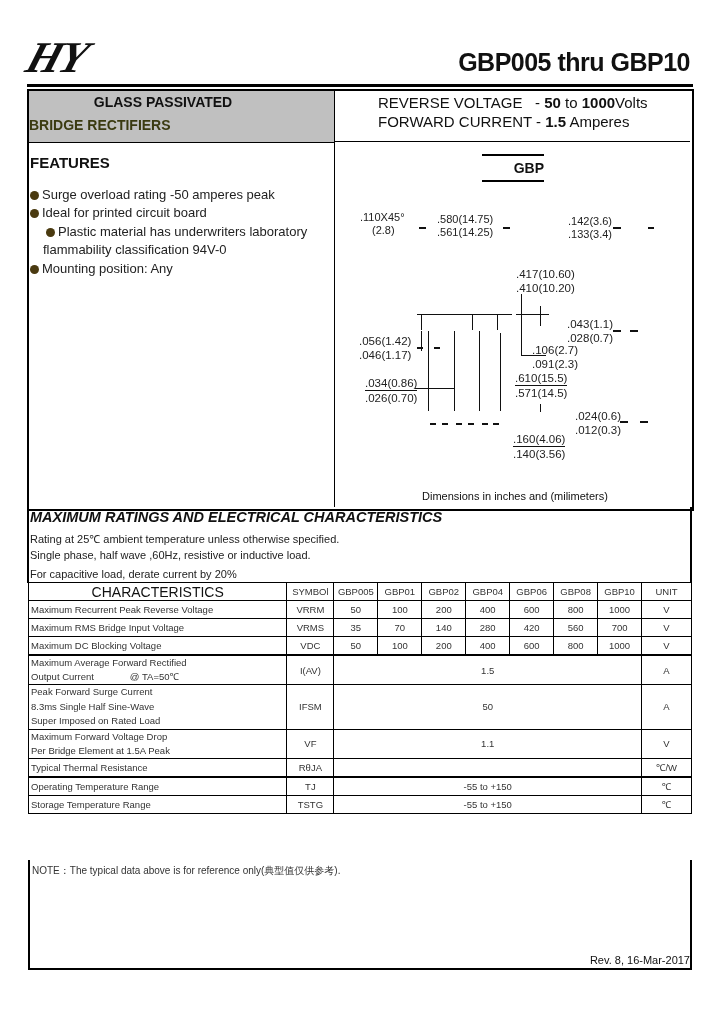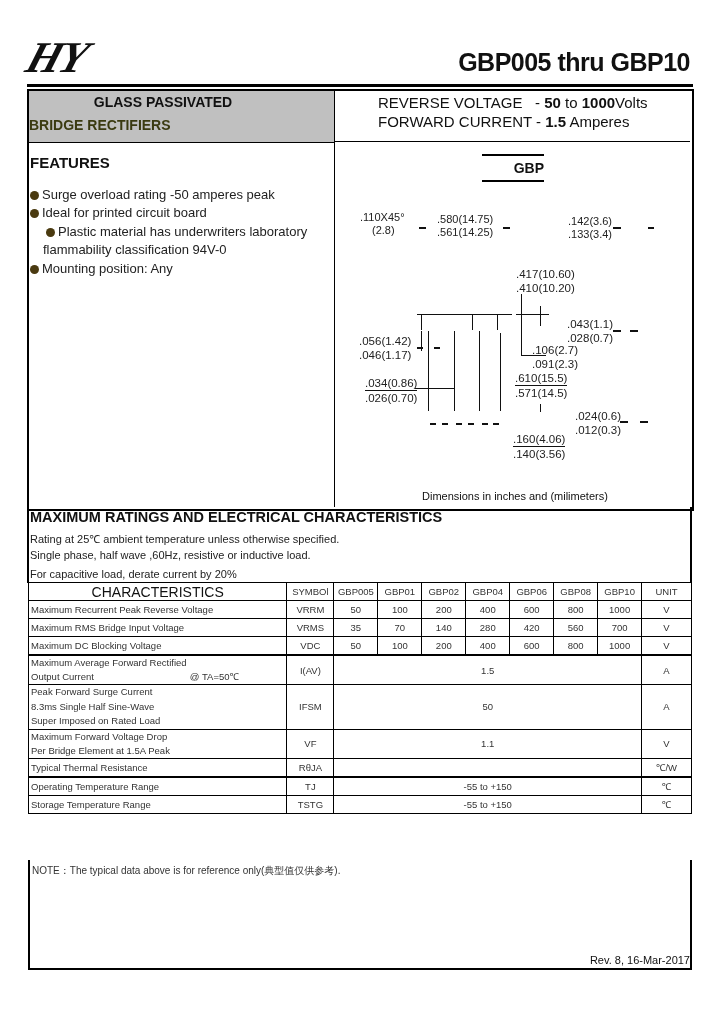--- a/index.html
+++ b/index.html
@@ -22,21 +22,21 @@
   .feat-title { left:30px; top:154px; font-weight:bold; font-size:15px; }
   .feat { left:30px; font-size:13px; color:#222;margin-top:10px; }
   .dot { display:inline-block; width:9px; height:9px; border-radius:50%; background:#4a3a10; margin-right:3px; vertical-align:-1px; }
 
   .gbp-label { left:482px; top:154px; width:62px; text-align:right; font-weight:bold; font-size:14px; border-top:2px solid #000; border-bottom:2px solid #000; padding:4px 0; }
   .dim { font-size:11px; color:#222; line-height:13px; }
   .dim-caption { left:422px; top:490px; font-size:11px; }
 
   .ln { position:absolute; background:#111; }
 
-  .mr-title { left:30px; top:509px; font-weight:bold; font-size:14.5px; }
+  .mr-title { left:30px; top:509px; font-weight:bold; font-size:14.5px;font-style:italic; }
   .note-line { left:30px; font-size:11px; color:#222; }
 
   table.spec { position:absolute; left:28px; top:582px; width:664px; border-collapse:collapse; font-size:9.5px; color:#333; }
   table.spec td { border:1px solid #000; padding:0 2px; height:17px; text-align:center; }
   table.spec td.desc { text-align:left; padding-left:2px; }
   table.spec tr.hdr td { font-size:9.5px; }
   table.spec tr.hdr td.desc { text-align:center; font-size:14px; color:#111; }
   table.spec tr.thick td { border-top:2px solid #000; }
   .note-row { left:28px; top:860px; width:660px; height:108px; border:2px solid #000; border-top:none; }
   .note-text { left:32px; top:864px; font-size:10px; color:#333; }
@@ -220,21 +220,21 @@
     <td>200</td>
     <td>400</td>
     <td>600</td>
     <td>800</td>
     <td>1000</td>
     <td>V</td>
   </tr>
   <tr class="thick">
     <td class="desc" style="height:28px;line-height:14px;">
       <div>Maximum Average  Forward Rectified</div>
-      <div><span>Output Current</span><span style="padding-left:96px">@ TA=50℃</span></div>
+      <div><span>Output Current</span><span style="padding-left:36px">@ TA=50℃</span></div>
     </td>
     <td>I(AV)</td>
     <td colspan="7">1.5</td>
     <td>A</td>
   </tr>
   <tr>
     <td class="desc" style="height:43px;line-height:14.5px;">
       <div>Peak Forward Surge Current</div>
       <div>8.3ms Single Half Sine-Wave</div>
       <div>Super Imposed on Rated Load</div>

